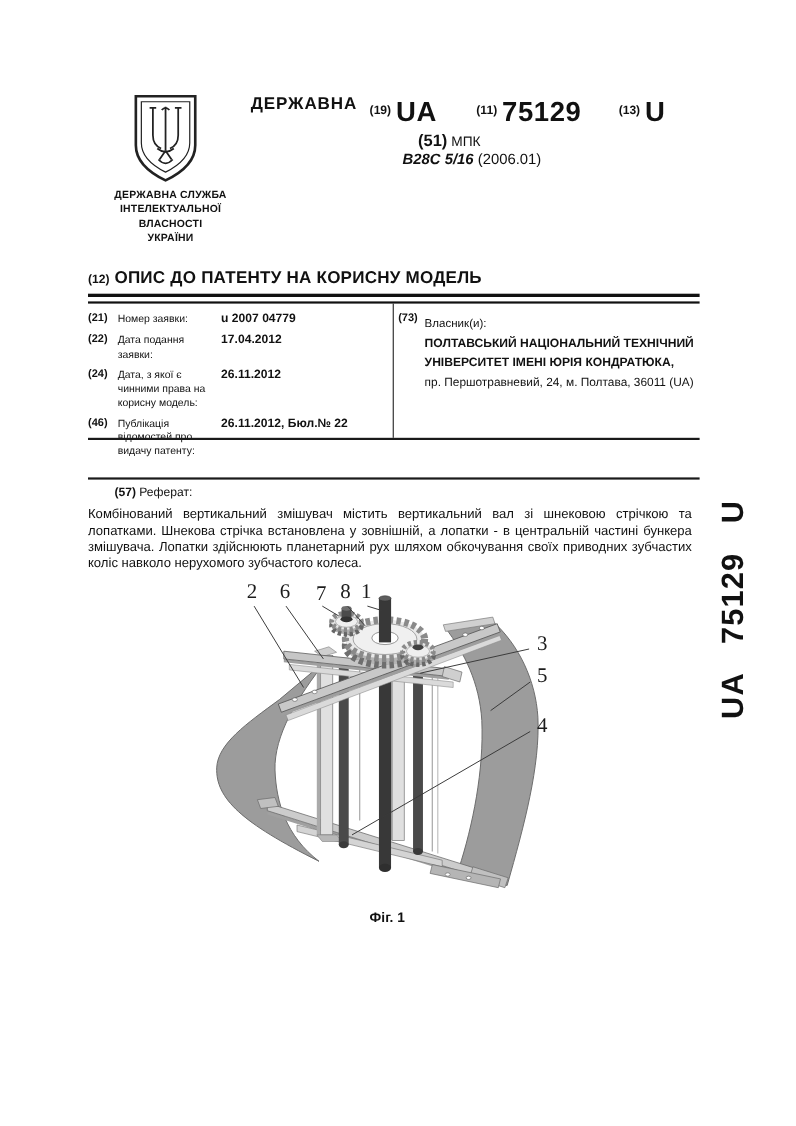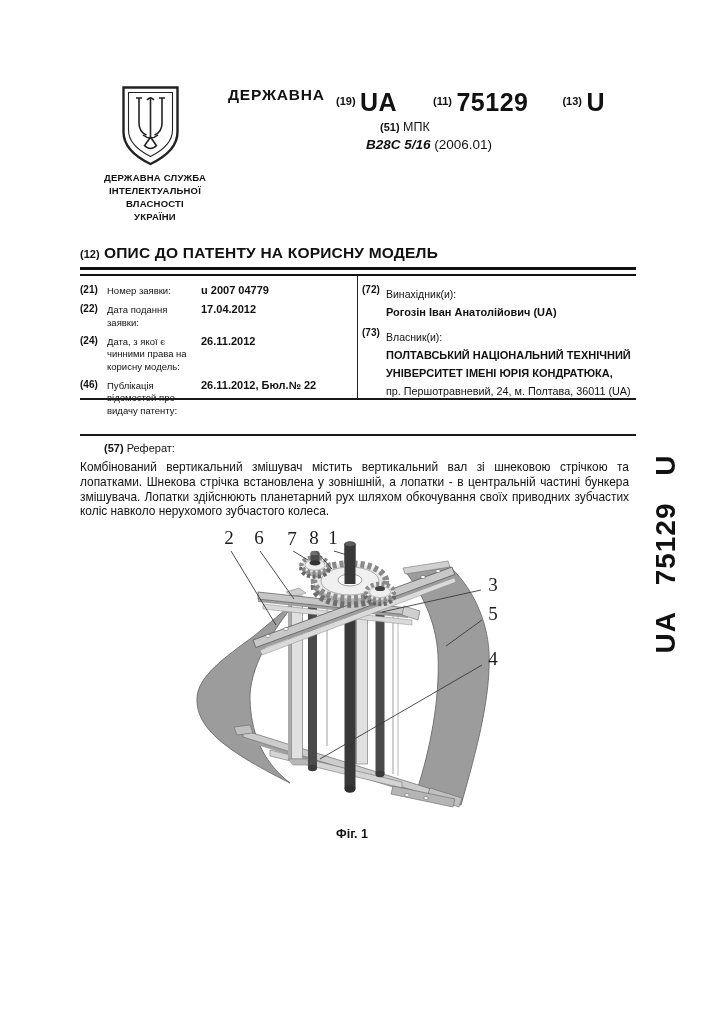--- a/index.html
+++ b/index.html
@@ -21,21 +21,21 @@
   .country {
     position: absolute; left: 228px; top: 86px;
     font-weight: bold; font-size: 15.5px; letter-spacing: 0.8px;
   }
   .codes-row { position: absolute; left: 336px; top: 88px; white-space: nowrap; }
   .codes-row .inid { font-weight: bold; font-size: 11px; vertical-align: 6px; }
   .codes-row .kind { font-weight: bold; font-size: 25px; letter-spacing: 0.5px; }
   .gap19 { display:inline-block; width: 27px; }
   .gap11 { display:inline-block; width: 25px; }
   .ipc-row { position: absolute; left: 336px; top: 120px; font-size: 12.5px; }
-  .ipc-row .inid { font-weight: bold; font-size: 11px; padding-left: 44px; }
+  .ipc-row .inid { font-weight: bold; font-size: 15px; padding-left: 44px; }
   .ipc-class { position: absolute; left: 366px; top: 137px; font-size: 13.5px; }
   .ipc-class .cls { font-weight: bold; font-style: italic; }
   
   .doc-type { position: absolute; left: 80px; top: 244px; white-space: nowrap; }
   .doc-type .inid { font-weight: bold; font-size: 11px; }
   .doc-type .t { font-weight: bold; font-size: 15.5px; letter-spacing: 0.2px; }
   .double-rule {
     position: absolute; left: 80px; top: 267px; width: 556px; height: 9px;
     border-top: 3.5px solid #111; border-bottom: 2px solid #111;
   }
@@ -154,27 +154,20 @@
     </div>
     <div class="row">
       <span class="inid">(46)</span>
       <span class="lbl">Публікація відомостей про видачу патенту:</span>
       <span class="val">26.11.2012, Бюл.№ 22</span>
     </div>
   </div>
 
   <div class="biblio-right">
     <div class="row">
-      <span class="inid">(72)</span>
-      <span>
-        <span class="lbl">Винахідник(и):</span><br>
-        <span class="vb">Рогозін Іван Анатолійович (UA)</span>
-      </span>
-    </div>
-    <div class="row">
       <span class="inid">(73)</span>
       <span>
         <span class="lbl">Власник(и):</span><br>
         <span class="vb">ПОЛТАВСЬКИЙ НАЦІОНАЛЬНИЙ ТЕХНІЧНИЙ УНІВЕРСИТЕТ ІМЕНІ ЮРІЯ КОНДРАТЮКА,</span><br>
         <span class="vr">пр. Першотравневий, 24, м. Полтава, 36011 (UA)</span>
       </span>
     </div>
   </div>
 
   <div class="thin-rule rule-1"></div>

